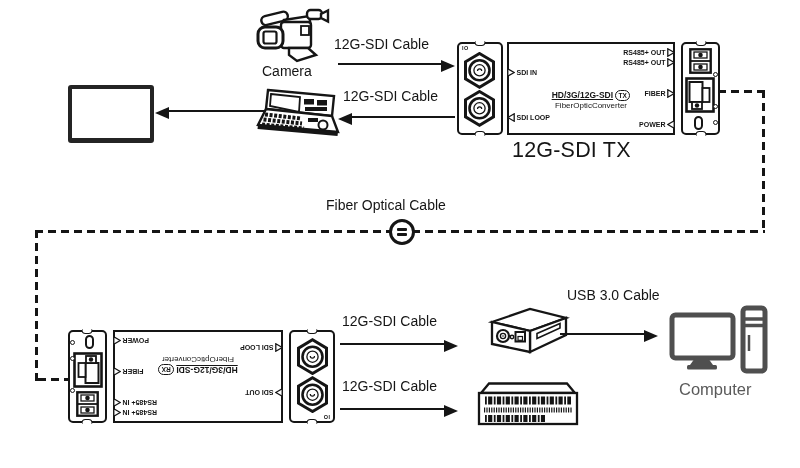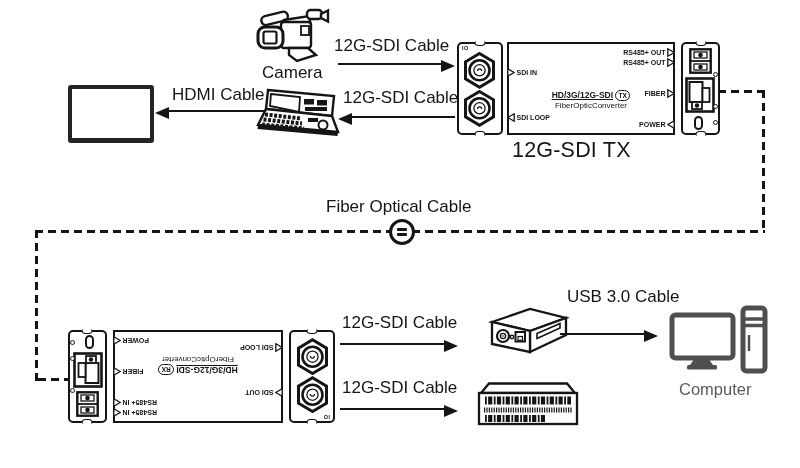--- a/index.html
+++ b/index.html
@@ -1,19 +1,19 @@
 <!DOCTYPE html>
 <html><head>
 <meta charset="utf-8">
 <style>
   *{box-sizing:border-box;margin:0;padding:0}
   html,body{background:#fff}
   body{font-family:"Liberation Sans",sans-serif;color:#151515}
   .canvas{position:relative;width:800px;height:468px;background:#fff;overflow:hidden}
-  .lbl{position:absolute;font-size:17px;line-height:1.15;white-space:nowrap;color:#151515}
+  .lbl{position:absolute;font-size:14px;line-height:1.15;white-space:nowrap;color:#151515}
   .lbl.big{font-size:21.5px;letter-spacing:.2px}
   .arrow{position:absolute;border-top:2.6px solid #151515}
   .arrow .head{position:absolute;top:-5.4px;width:0;height:0;border-top:6.6px solid transparent;border-bottom:6.6px solid transparent}
   .arrow .head.r{right:-14px;border-left:14px solid #151515}
   .arrow .head.l{left:-14px;border-right:14px solid #151515}
   .dash-h{position:absolute;height:3px;background:repeating-linear-gradient(90deg,#151515 0 8px,transparent 8px 13px)}
   .dash-v{position:absolute;width:3px;background:repeating-linear-gradient(180deg,#151515 0 8px,transparent 8px 13px)}
   .coupler{position:absolute;width:26px;height:26px;border:3.2px solid #151515;border-radius:50%;background:#fff;display:flex;flex-direction:column;justify-content:center;align-items:center;gap:2.5px;z-index:2}
   .coupler i{width:10px;height:2.6px;background:#151515;border-radius:1px}
   .panel{position:absolute;background:#fff;border:2.7px solid #151515;border-radius:5px}
@@ -60,21 +60,20 @@
   <div class="lbl" style="left:334px;top:36px">12G-SDI Cable</div>
   <div class="arrow" style="left:338px;top:63px;width:103px">
       <span class="head r"></span>
     </div>
 
   <div class="lbl" style="left:343px;top:88px">12G-SDI Cable</div>
   <div class="arrow" style="left:352px;top:116px;width:103px">
       <span class="head l"></span>
     </div>
 
-  <div class="lbl" style="left:172px;top:85px">HDMI Cable</div>
   <div class="arrow" style="left:169px;top:110px;width:101px">
       <span class="head l"></span>
     </div>
 
   <div class="display4k" style="left:68px;top:85px"></div>
 
   <div class="icon" style="left:252px;top:87px">
     <svg width="88" height="56" viewBox="0 0 88 56" fill="none" stroke="#151515" stroke-width="2.4">
       <path d="M16 3 L82 9 L80 29 L14 22 Z" fill="#fff"></path>
       <path d="M19 7 L48 10 L47 25 L18 19 Z" fill="#fff" stroke-width="1.8"></path>

